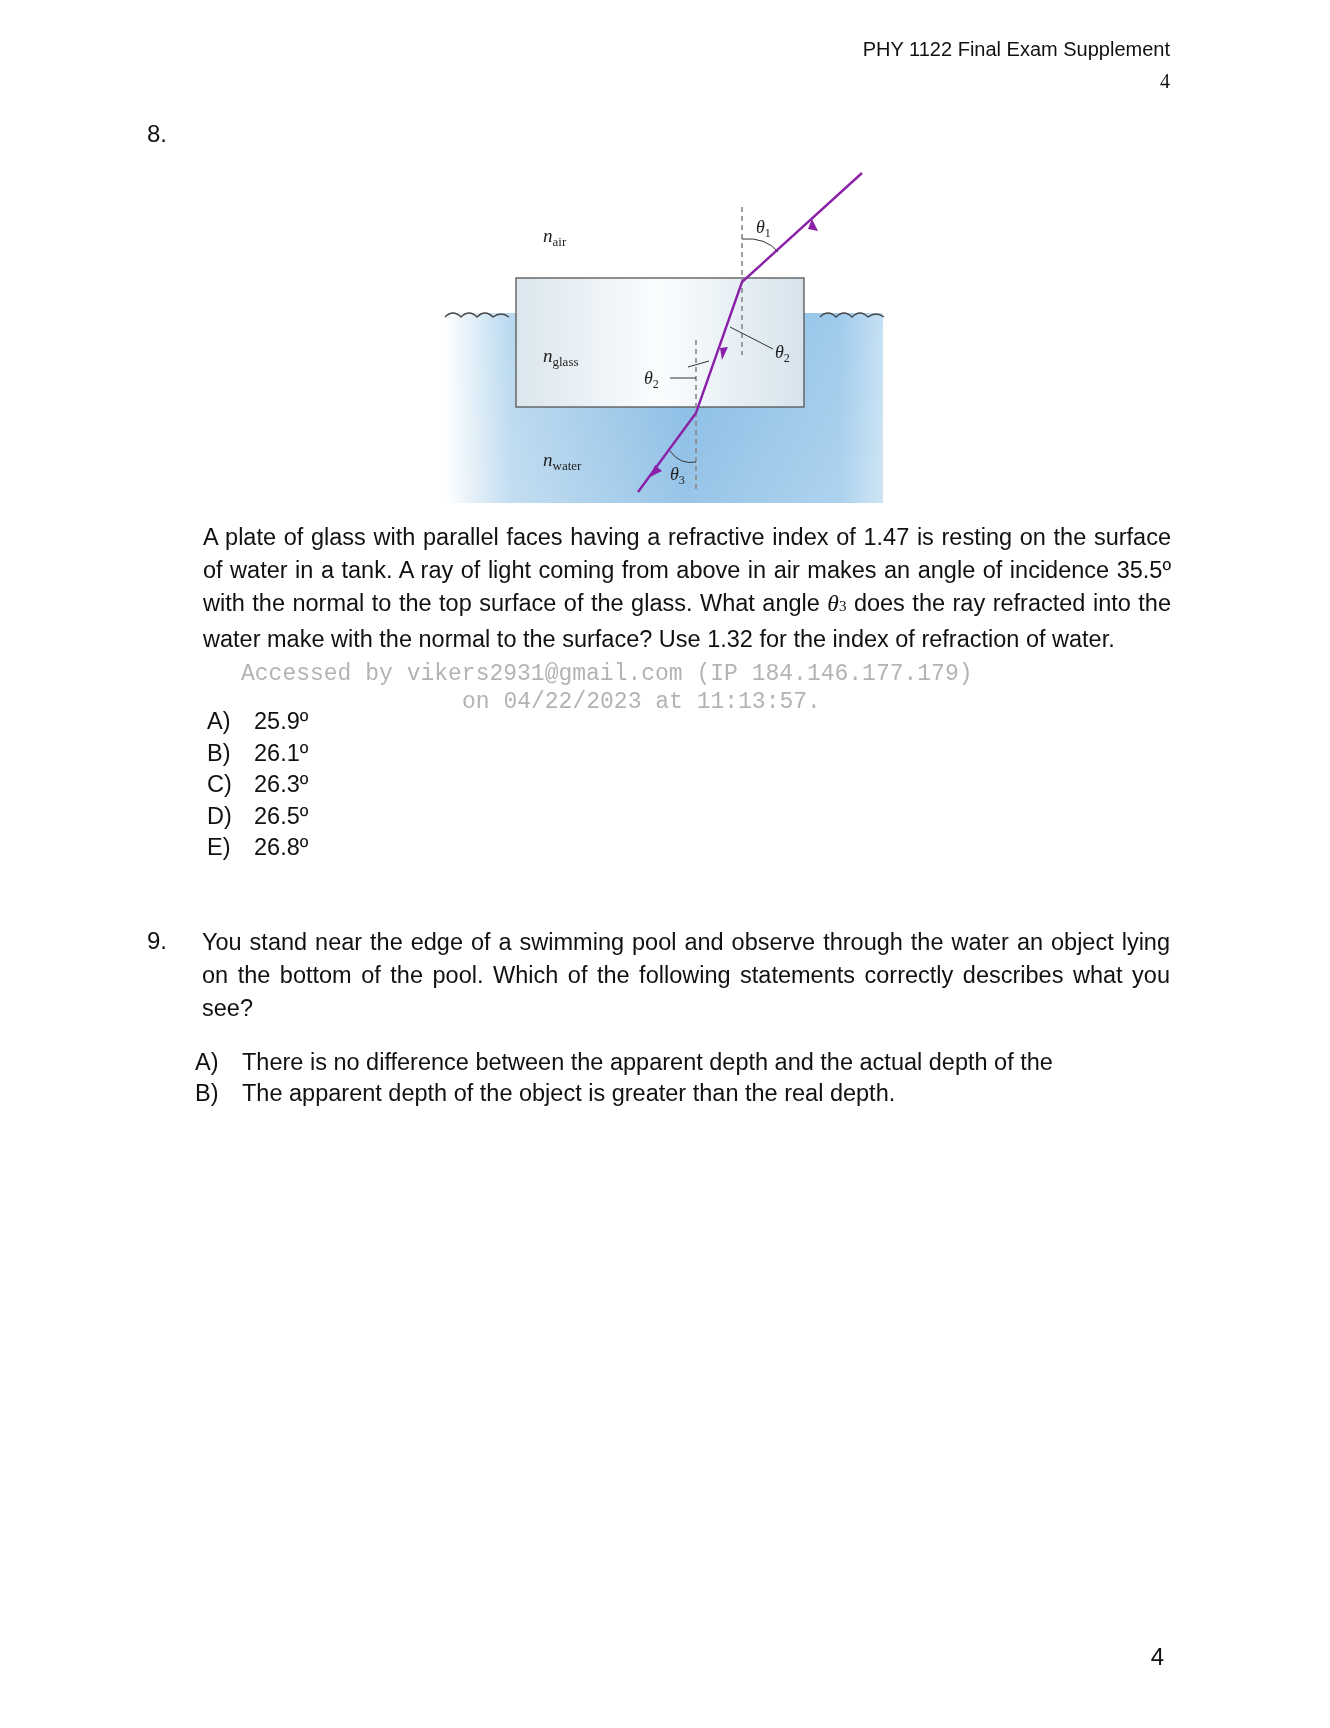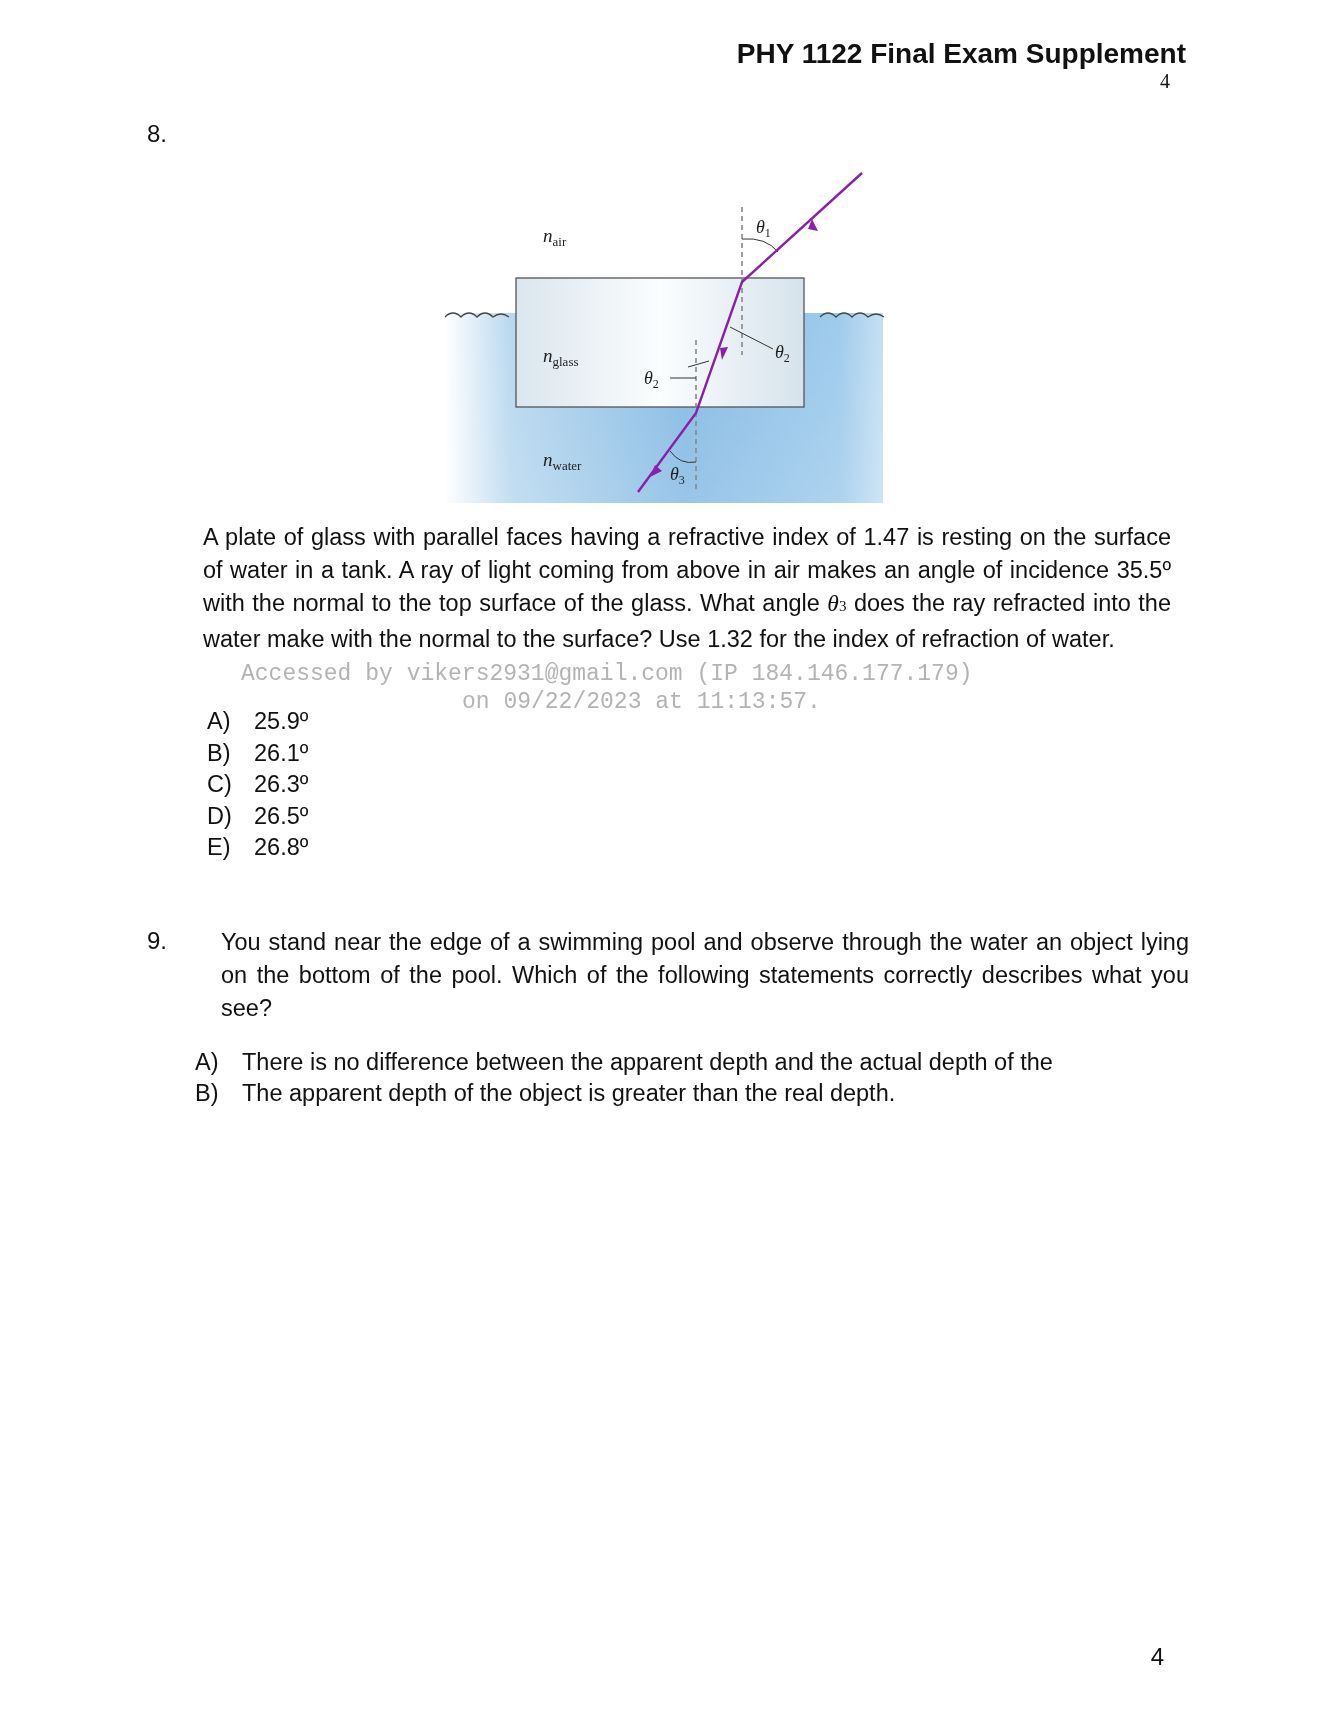--- a/index.html
+++ b/index.html
@@ -1,18 +1,18 @@
 <!DOCTYPE html>
 <html><head>
 <meta charset="utf-8">
 <style>
   html, body { margin:0; padding:0; background:#ffffff; }
   body { width:1330px; height:1728px; position:relative; overflow:hidden; font-family:"Liberation Sans", sans-serif; color:#111; }
   .abs { position:absolute; }
-  .header-title { right:144px; top:38px; font-size:28px; white-space:nowrap;font-weight:bold; }
+  .header-title { right:160px; top:38px; font-size:20px; white-space:nowrap; }
   .header-page { right:160px; top:70px; font-family:"Liberation Serif", serif; font-size:20px; }
   .qnum { font-size:24px; }
   .qtext { font-size:23.5px; line-height:33px; text-align:justify; text-align-last:left; }
   .opt { font-size:23.5px; line-height:31.5px; white-space:nowrap; }
   .opt .lbl { display:inline-block; width:47px; }
   .opt9 { font-size:23.5px; line-height:30.5px; }
   .opt9 .lbl { display:inline-block; width:47px; }
   .opt9 .cont { display:block; padding-left:40px; }
   .theta { font-family:"Liberation Serif", serif; font-style:italic; }
   .watermark { font-family:"Liberation Mono", monospace; color:#b3b3b3; font-size:23px; white-space:nowrap; }
@@ -74,31 +74,31 @@
   <text x="113" y="311" font-size="19" font-style="italic" fill="#222"><tspan>n</tspan><tspan font-size="13" font-style="normal" dy="4">water</tspan></text>
   <text x="326" y="78" font-size="18" font-style="italic" fill="#222"><tspan>θ</tspan><tspan font-size="12" font-style="normal" dy="4">1</tspan></text>
   <text x="345" y="203" font-size="18" font-style="italic" fill="#222"><tspan>θ</tspan><tspan font-size="12" font-style="normal" dy="4">2</tspan></text>
   <text x="214" y="229" font-size="18" font-style="italic" fill="#222"><tspan>θ</tspan><tspan font-size="12" font-style="normal" dy="4">2</tspan></text>
   <text x="240" y="325" font-size="18" font-style="italic" fill="#222"><tspan>θ</tspan><tspan font-size="12" font-style="normal" dy="4">3</tspan></text>
 </svg>
 
 <div class="abs qtext" style="left:203px; top:521px; width:968px;"><span>A plate of glass with parallel faces having a refractive index of 1.47 is resting on the surface of water in a tank.  A ray of light coming from above in air makes an angle of incidence 35.5º with the normal to the top surface of the glass.  What angle </span><span class="theta"><span>θ</span><span style="font-size:15px; font-style:normal;">3</span></span><span> does the ray refracted into the water make with the normal to the surface?  Use 1.32 for the index of refraction of water.</span></div>
 
 <div class="abs watermark" style="left:241px; top:661px;">Accessed by vikers2931@gmail.com (IP 184.146.177.179)</div>
-<div class="abs watermark" style="left:462px; top:689px;">on 09/22/2023 at 11:13:57.</div>
+<div class="abs watermark" style="left:462px; top:689px;">on 04/22/2023 at 11:13:57.</div>
 
 <div class="abs" style="left:207px; top:706px;">
   <div class="opt"><span class="lbl">A)</span><span>25.9º</span></div>
   <div class="opt"><span class="lbl">B)</span><span>26.1º</span></div>
   <div class="opt"><span class="lbl">C)</span><span>26.3º</span></div>
   <div class="opt"><span class="lbl">D)</span><span>26.5º</span></div>
   <div class="opt"><span class="lbl">E)</span><span>26.8º</span></div>
 </div>
 
 <div class="abs qnum" style="left:147px; top:927px;">9.</div>
-<div class="abs qtext" style="left:221px; top:926px; width:968px;">You stand near the edge of a swimming pool and observe through the water an object lying on the bottom of the pool.  Which of the following statements correctly describes what you see?</div>
+<div class="abs qtext" style="left:202px; top:926px; width:968px;">You stand near the edge of a swimming pool and observe through the water an object lying on the bottom of the pool.  Which of the following statements correctly describes what you see?</div>
 
 <div class="abs" style="left:195px; top:1047px; width:970px;">
   <div class="opt9"><span class="lbl">A)</span><span>There is no difference between the apparent depth and the actual depth of the</span></div>
   <div class="opt9"><span class="lbl">B)</span><span>The apparent depth of the object is greater than the real depth.</span></div>
 </div>
 
 <div class="abs footer-page">4</div>
 
 </body></html>

